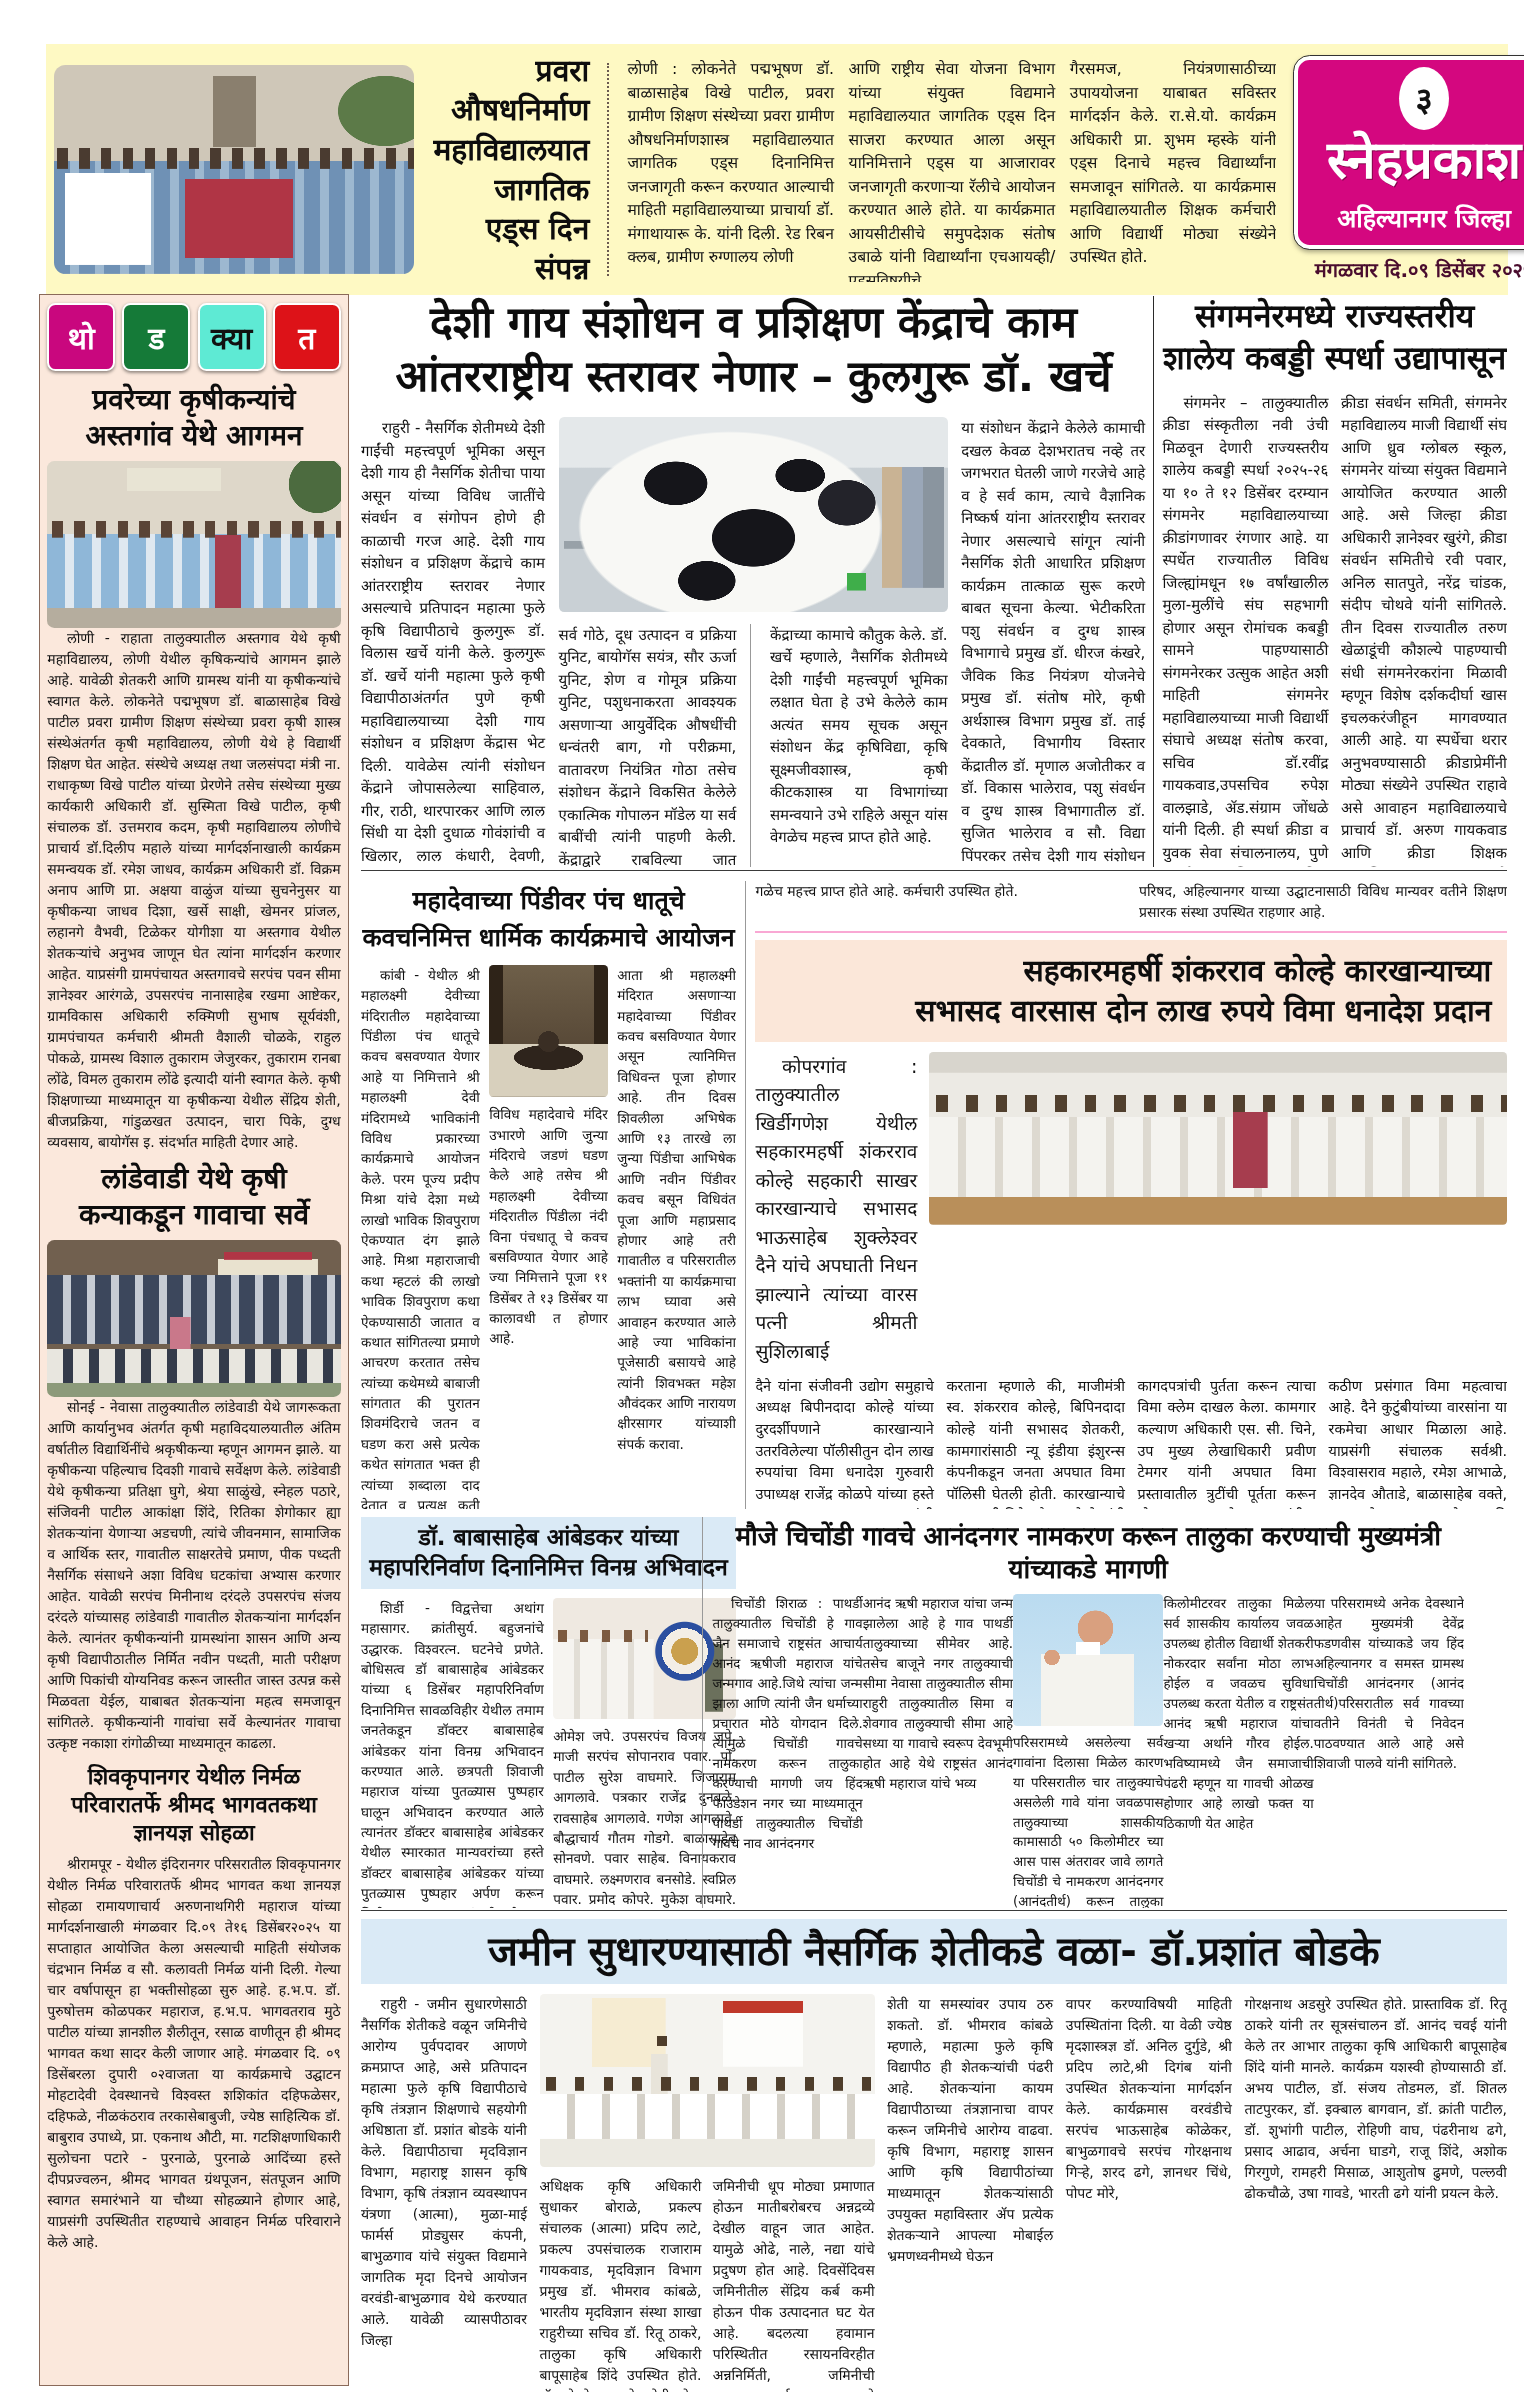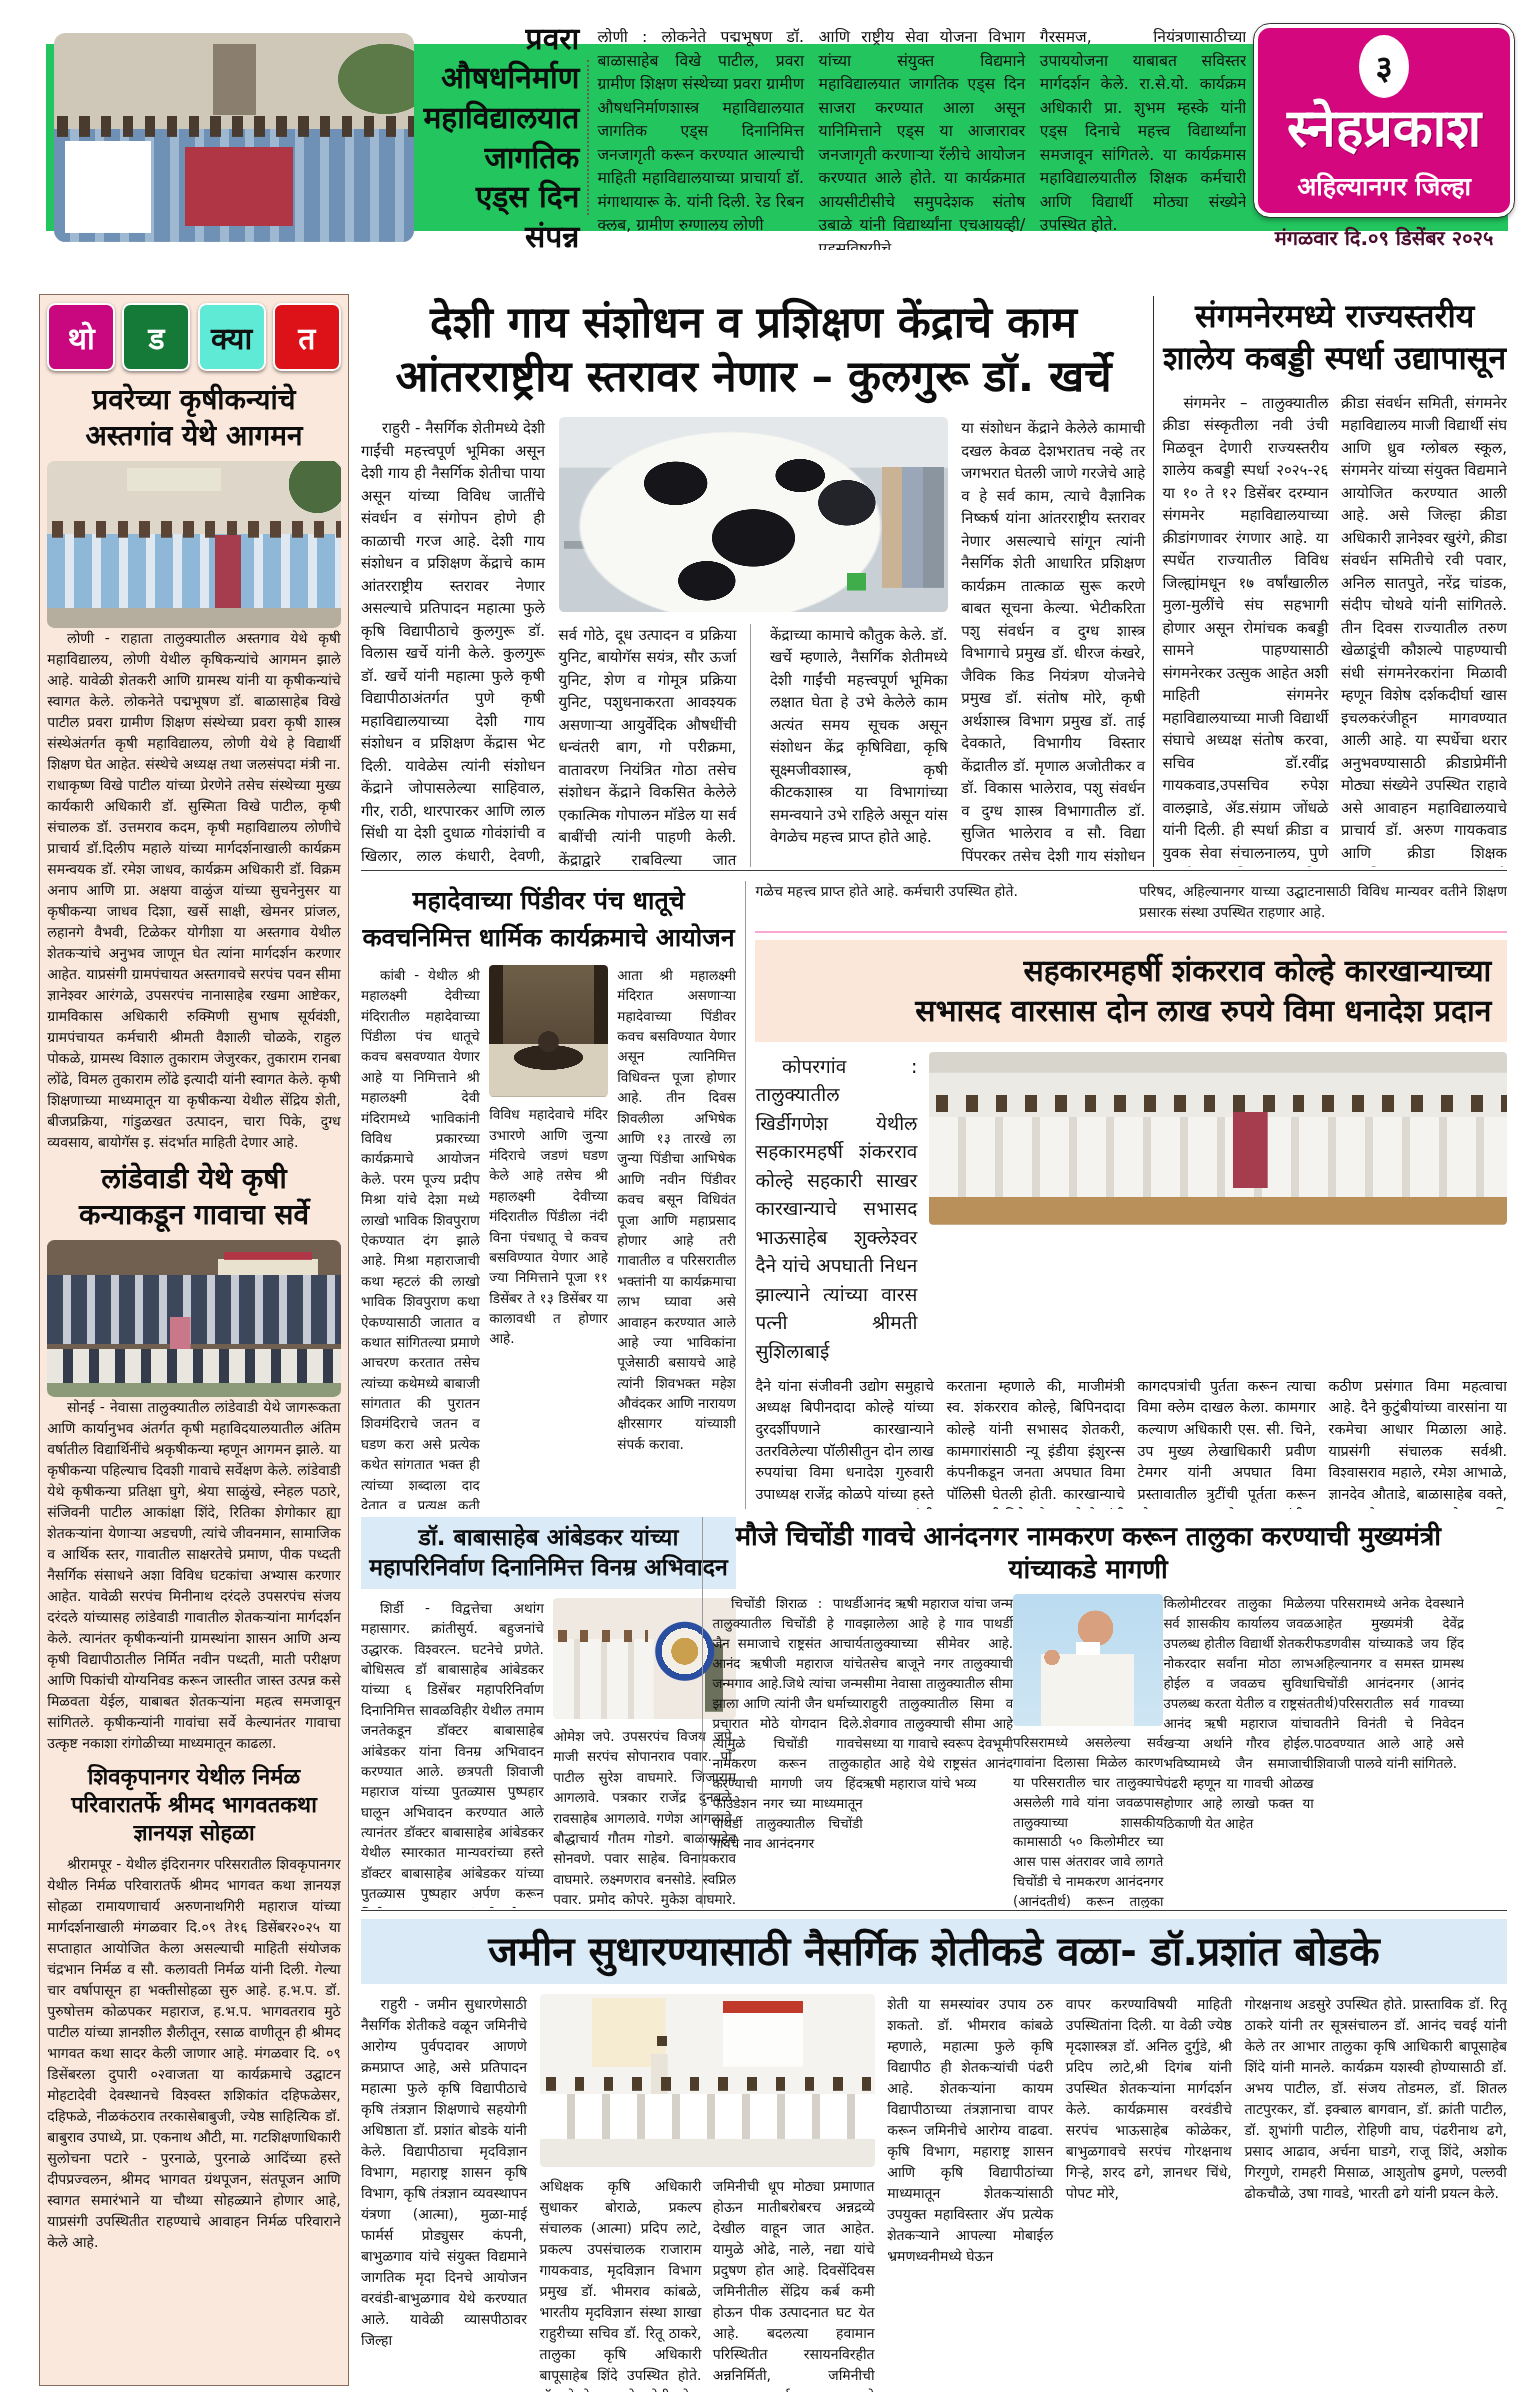--- a/index.html
+++ b/index.html
@@ -4,22 +4,22 @@
 <style>
   html,body{margin:0;padding:0;background:#e8e8e8;}
   .page{position:relative;width:1525px;height:2401px;background:#ffffff;
         font-family:"DejaVu Sans",sans-serif;color:#111;overflow:hidden;}
   p{margin:0;}
   h1,h2,h3{margin:0;font-weight:bold;color:#0d0d0d;}
   .just{text-align:justify;line-height:1.5;}
   .ind{text-indent:1.4em;}
 
   
-  .top-strip{position:absolute;left:46px;top:44px;width:1462px;height:187px;
-             background:#22c55e;display:flex;align-items:center;gap:8px;padding:9.4px 8.4px;box-sizing:border-box;}
+  .top-strip{position:absolute;left:46px;top:44px;width:1462px;height:251px;
+             background:#fef9c3;display:flex;align-items:center;gap:18px;padding:9.4px 8.4px;box-sizing:border-box;}
   .ph{border-radius:7.3px;background-repeat:no-repeat;flex:none;}
   #ph-aids{width:360px;height:209px;background-color:#d8d1c5;border-radius:11.5px;
     background-image:
       linear-gradient(#b03545,#b03545),
       linear-gradient(#ffffff,#ffffff),
       linear-gradient(#b03545,#b03545),
       repeating-linear-gradient(90deg,#4a3b30 3.1px 13.6px,rgba(0,0,0,0) 13.6px 25px),
       repeating-linear-gradient(90deg,#6f91b5 0 15.7px,#9db8d0 15.7px 25px),
       linear-gradient(#8a7f6e,#8a7f6e),
       radial-gradient(ellipse 78px 58px at 92% 22%,#5c7a48 60%,rgba(0,0,0,0) 61%),

